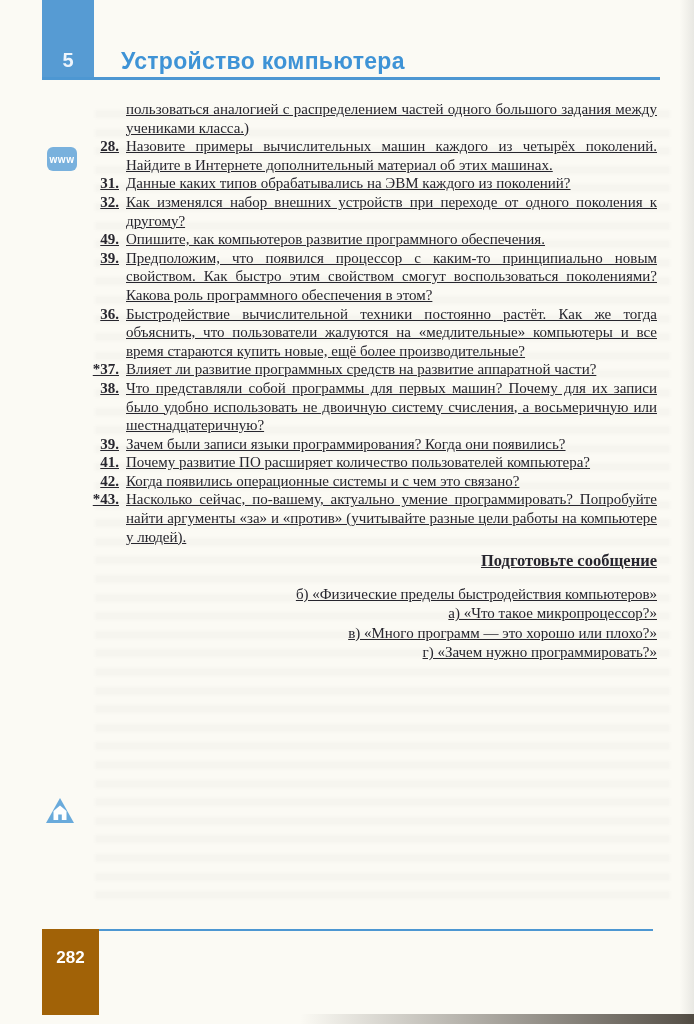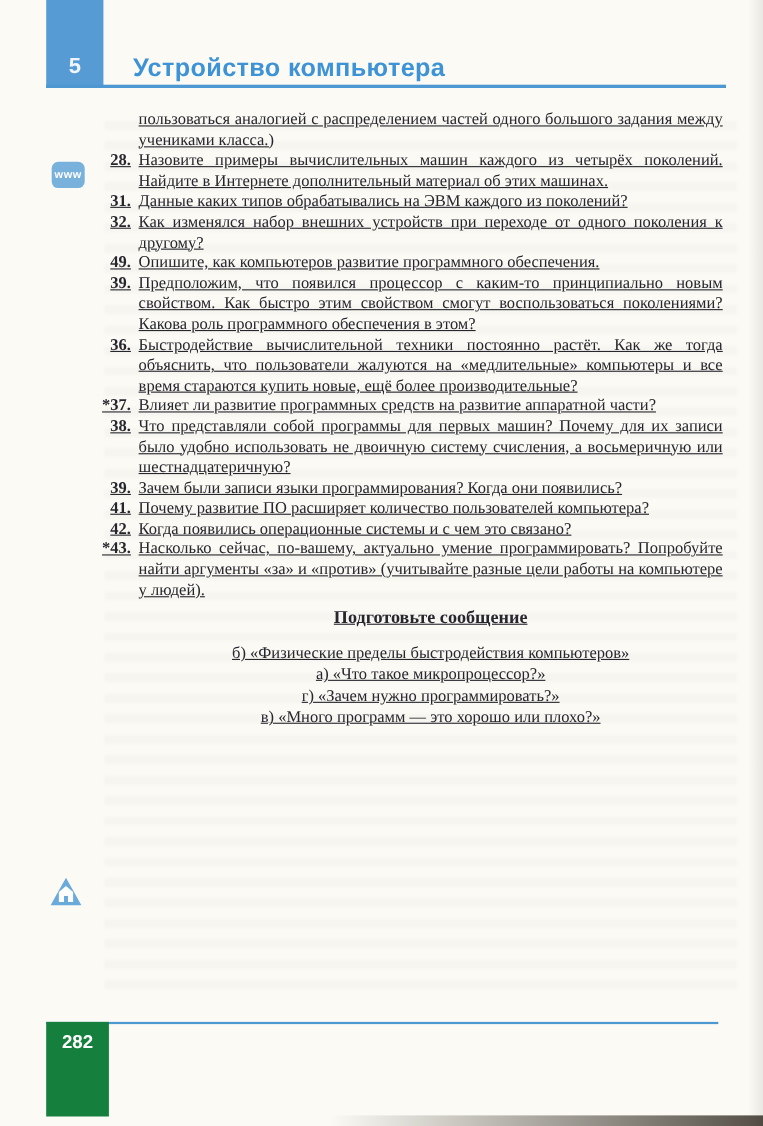--- a/index.html
+++ b/index.html
@@ -58,41 +58,41 @@
   }
   .continuation { margin: 0 0 0 46px; }
   .q { display: flex; }
   .qnum {
     flex: 0 0 46px; box-sizing: border-box;
     padding-right: 7px; text-align: right;
     font-weight: bold; white-space: nowrap;
   }
   .qtext { flex: 1; text-align: justify; }
   
-  .assignment { margin: 0 0 0 46px; text-align: center; }
+  .assignment { margin: 0 0 0 46px; text-align: right; }
   .assignment h3 {
     font-size: 16.5px; font-weight: bold;
     margin: 6px 0 14px 0;
   }
   .a-item { line-height: 19.5px; }
   
   .footer-rule {
     position: absolute; left: 42px; top: 929px;
     width: 611px; height: 2px;
     background: #4d97d2;
   }
   .page-number-block {
     position: absolute; left: 42px; top: 929px;
     width: 57px; height: 86px;
-    background: #15803d;
+    background: #a16207;
     display: flex; justify-content: center;
     color: #ffffff;
     font-family: "Liberation Sans", sans-serif;
     font-weight: bold; font-size: 17px;
-    padding-top: 9px; box-sizing: border-box;
+    padding-top: 19px; box-sizing: border-box;
   }
   
   .edge-right {
     position: absolute; top: 0; right: 0; width: 14px; height: 100%;
     background: linear-gradient(to right, rgba(120,120,120,0), rgba(120,120,120,0.14));
     pointer-events: none;
   }
   .edge-bottom {
     position: absolute; bottom: 0; left: 300px; right: 0; height: 10px;
     background: linear-gradient(to right, rgba(48,40,30,0), rgba(42,35,26,0.8));
@@ -201,25 +201,25 @@
       <div id="assignment-items">
   <div class="a-item">
     <span class="a-text">б) «Физические пределы быстродействия компьютеров»</span>
   </div>
 
   <div class="a-item">
     <span class="a-text">а) «Что такое микропроцессор?»</span>
   </div>
 
   <div class="a-item">
+    <span class="a-text">в) «Много программ — это хорошо или плохо?»</span>
+  </div>
+
+  <div class="a-item">
     <span class="a-text">г) «Зачем нужно программировать?»</span>
-  </div>
-
-  <div class="a-item">
-    <span class="a-text">в) «Много программ — это хорошо или плохо?»</span>
   </div>
 </div>
     </section>
   </main>
 
   <div class="footer-rule"></div>
   <div class="page-number-block">
     <span>282</span>
   </div>
 

